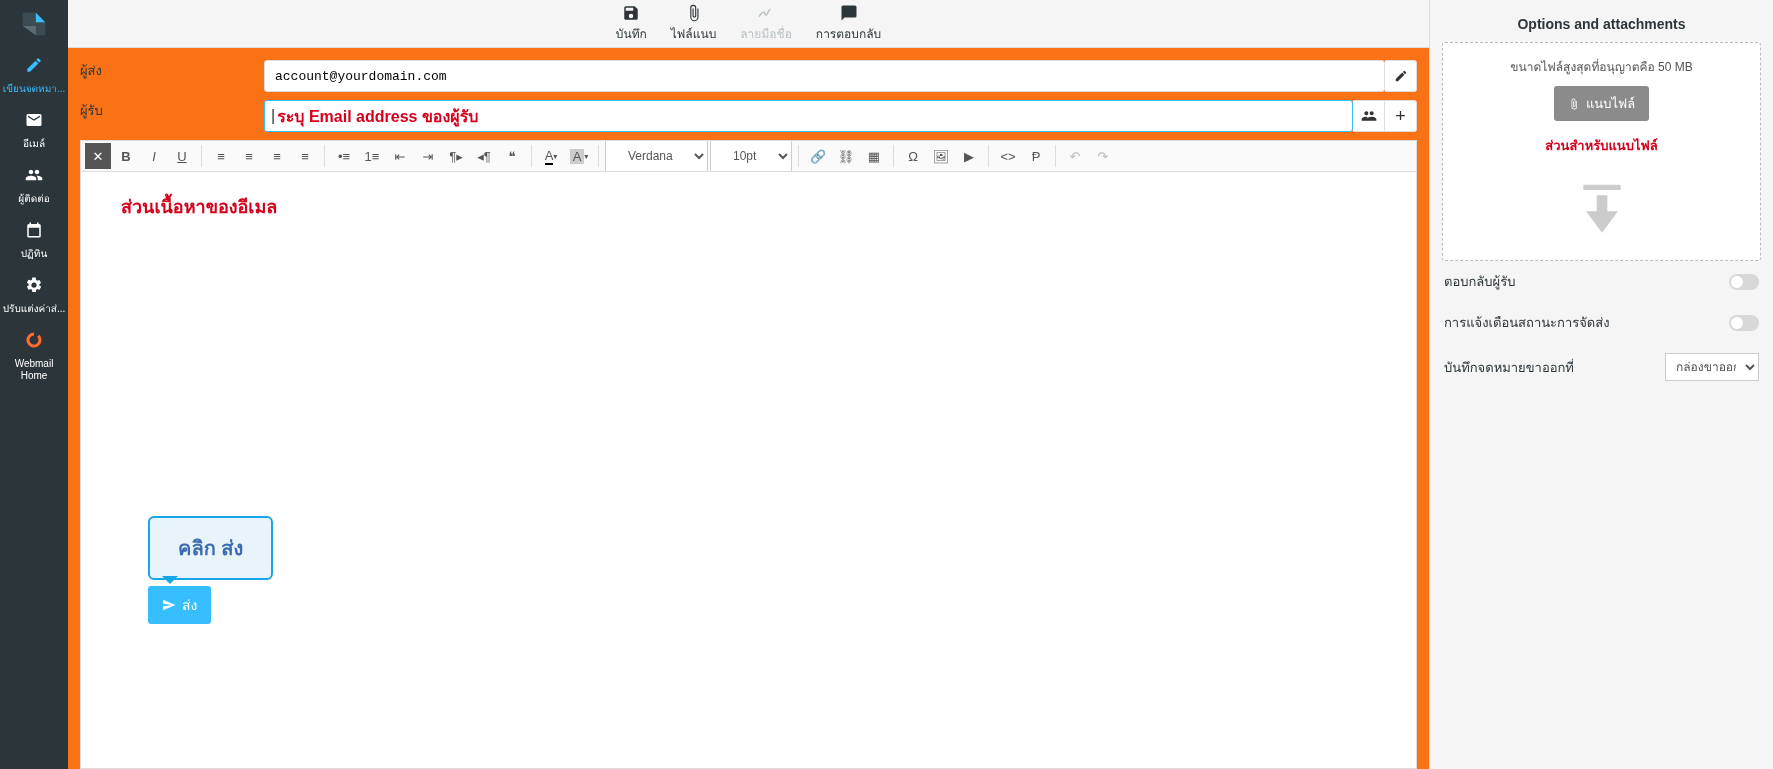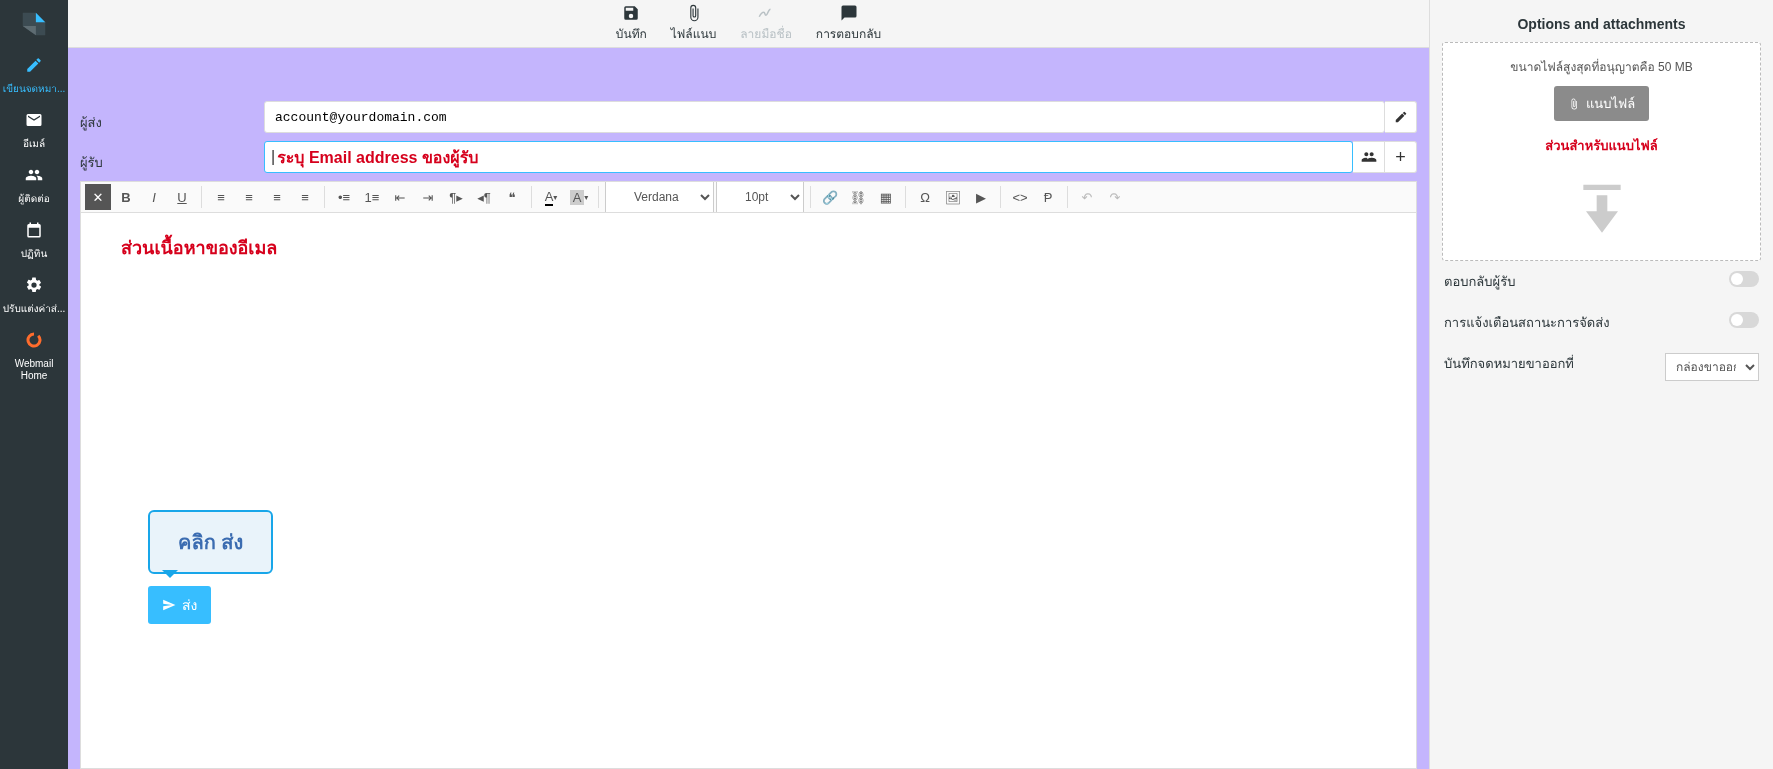--- a/index.html
+++ b/index.html
@@ -5,52 +5,52 @@
 * { margin: 0; padding: 0; box-sizing: border-box; font-family: Arial, Helvetica, sans-serif; }
 body { width: 1773px; height: 769px; display: flex; background: #f5f5f5; overflow: hidden; }
 .sidebar { width: 68px; background: #2c363a; display: flex; flex-direction: column; }
 .sidebar-logo { height: 48px; display: flex; align-items: center; justify-content: center; }
 .sidebar-logo svg { width: 30px; height: 30px; }
 .sidebar-item { display: flex; flex-direction: column; align-items: center; padding: 8px 2px; cursor: pointer; color: #fff; text-align: center; }
 .sidebar-item.active { color: #37beff; }
 .sidebar-item .icon { font-size: 18px; margin-bottom: 4px; }
 .sidebar-item .label { font-size: 10px; line-height: 1.2; width: 64px; overflow: hidden; text-overflow: ellipsis; white-space: nowrap; }
 .sidebar-item.wh .icon { color: #ff6c2c; }
-.main { flex: 1; display: flex; flex-direction: column; background: #c4b5fd; position: relative; gap: 41px; }
+.main { flex: 1; display: flex; flex-direction: column; background: #f97316; position: relative; }
 .toolbar { height: 48px; display: flex; align-items: center; justify-content: center; background: #f5f5f5; border-bottom: 1px solid #ddd; }
 .toolbar-inner { display: flex; gap: 24px; }
 .tool { display: flex; flex-direction: column; align-items: center; color: #2c363a; font-size: 12px; cursor: pointer; }
 .tool.disabled { color: #b9c1c5; cursor: default; }
 .tool svg, .tool .ticon { width: 18px; height: 18px; margin-bottom: 2px; fill: currentColor; }
 .compose { flex: 1; padding: 12px 12px 0 12px; overflow: hidden; display: flex; flex-direction: column; }
-.row { display: flex; align-items: flex-end; margin-bottom: 8px; }
+.row { display: flex; align-items: flex-start; margin-bottom: 8px; }
 .row .lbl { width: 184px; color: #2c363a; font-size: 13px; }
 .row .field { flex: 1; display: flex; }
 input[type=text].inp { flex: 1; height: 32px; border: 1px solid #ddd; border-radius: 3px; padding: 0 10px; font-size: 13px; outline: none; background: #fff; font-family: Liberation Mono, monospace; }
 .addon { width: 32px; height: 32px; border: 1px solid #ddd; border-left: 0; display: flex; align-items: center; justify-content: center; background: #fff; color: #333; cursor: pointer; }
 .to-input { border: 1px solid #37beff !important; }
 .subject-wrap { flex: 1; border: 1px solid #ddd; border-radius: 3px; height: 32px; padding: 0 10px; display: flex; align-items: center; background: #fff; }
 .red-bold { color: #d6001c; font-weight: bold; font-size: 16px; }
 .editor-toolbar { height: 32px; background: #fafafa; border: 1px solid #ddd; display: flex; align-items: center; padding: 0 4px; gap: 2px; flex-wrap: nowrap; overflow: hidden; }
 .edbtn { width: 26px; height: 26px; display: flex; align-items: center; justify-content: center; color: #555; background: transparent; border: none; cursor: pointer; font-size: 13px; }
 .edsep { width: 1px; height: 22px; background: #ddd; margin: 0 4px; }
-.edsel { height: 40px; border: 1px solid #ccc; background: #fff; font-size: 12px; padding: 0 18px 0 24px; color: #555; }
+.edsel { height: 40px; border: 1px solid #ccc; background: #fff; font-size: 12px; padding: 0 18px 0 18px; color: #555; }
 .editor-body { flex: 1; border: 1px solid #ddd; border-top: 0; background: #fff; padding: 20px 40px; overflow: auto; }
 .send-wrap { position: absolute; left: 80px; bottom: 145px; }
-.callout { background: #e9f3fa; border: 2px solid #18a6e9; border-radius: 6px; padding: 14px 28px; font-size: 20px; font-weight: bold; color: #3b6cb1; position: relative; margin-bottom: 12px; }
+.callout { background: #e9f3fa; border: 2px solid #18a6e9; border-radius: 6px; padding: 14px 28px; font-size: 20px; font-weight: bold; color: #3b6cb1; position: relative; margin-bottom: 6px; }
 .callout::after { content: ""; position: absolute; left: 12px; bottom: -14px; border: 8px solid transparent; border-top-color: #18a6e9; }
 .send-btn { background: #37beff; color: #fff; border: none; border-radius: 3px; padding: 8px 14px; font-size: 14px; display: inline-flex; align-items: center; gap: 6px; cursor: pointer; }
 .right { width: 344px; background: #f5f5f5; border-left: 1px solid #ddd; padding: 12px; display: flex; flex-direction: column; }
 .right-title { text-align: center; font-weight: bold; color: #2c363a; padding: 4px 0 10px 0; font-size: 14px; }
 .dropzone { border: 1px dashed #bbb; border-radius: 3px; padding: 14px 12px 18px 12px; background: #fff; text-align: center; }
 .dropzone .limit { font-size: 12px; color: #555; margin-bottom: 10px; }
 .attach-btn { background: #8b8b8b; color: #fff; border: none; border-radius: 3px; padding: 7px 14px; font-size: 13px; display: inline-flex; align-items: center; gap: 6px; cursor: pointer; }
 .dz-note { margin-top: 14px; color: #d6001c; font-weight: bold; font-size: 13px; }
 .dz-icon { margin-top: 18px; color: #ccc; }
-.opt-row { display: flex; align-items: flex-start; justify-content: space-between; padding: 10px 2px; font-size: 13px; color: #2c363a; }
+.opt-row { display: flex; align-items: center; justify-content: space-between; padding: 10px 2px; font-size: 13px; color: #2c363a; }
 .switch { width: 30px; height: 16px; background: #d8d8d8; border-radius: 8px; position: relative; cursor: pointer; }
 .switch::after { content: ""; width: 12px; height: 12px; background: #fff; border-radius: 50%; position: absolute; top: 2px; left: 2px; }
 .opt-sel { height: 28px; border: 1px solid #ccc; background: #fff; font-size: 12px; padding: 0 6px; color: #555; width: 94px; }
 </style>
 </head>
 <body>
 
 <div class="sidebar">
   <div class="sidebar-logo">
     <svg viewBox="0 0 32 32">

